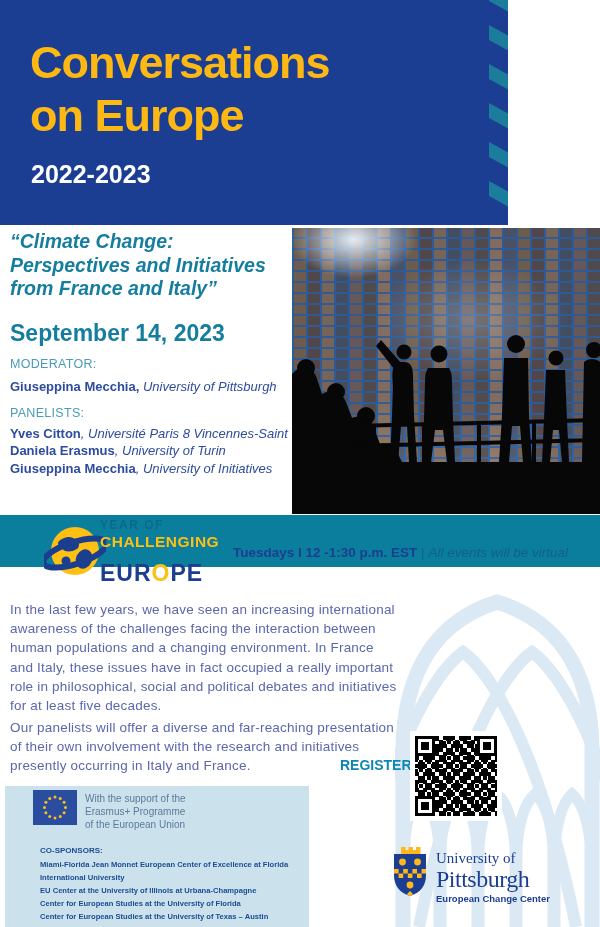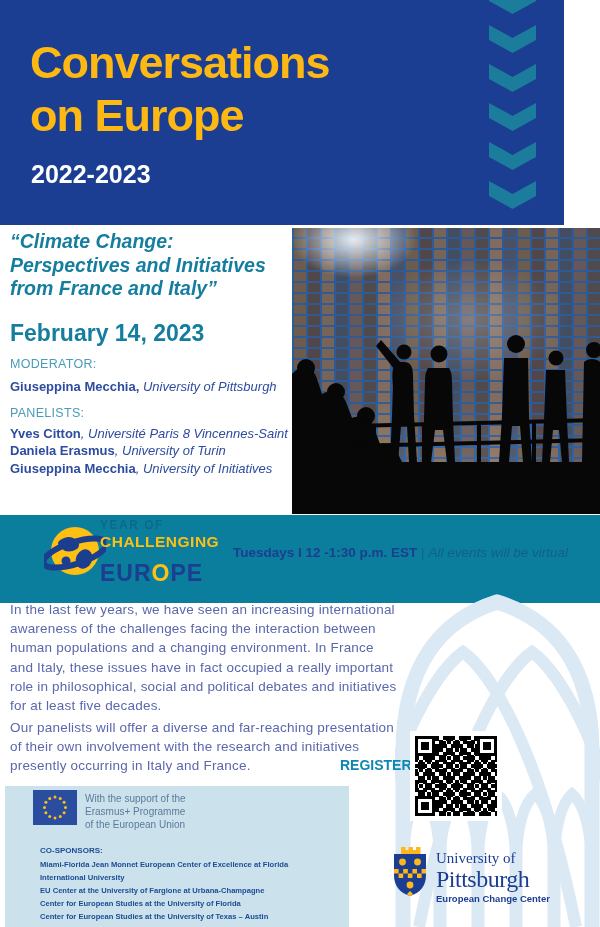--- a/index.html
+++ b/index.html
@@ -1,21 +1,21 @@
 <!DOCTYPE html>
 <html><head>
 <meta charset="utf-8">
 <style>
   * { margin:0; padding:0; box-sizing:border-box; }
   html,body { background:#ffffff; }
   body { font-family:"Liberation Sans", sans-serif; }
   .poster { position:relative; width:600px; height:927px; overflow:hidden; background:#ffffff; }
 
   
-  .banner { position:absolute; left:0; top:0; width:564px; height:225px; background:#1b3e92; overflow:hidden; }
+  .banner { position:absolute; left:0; top:0; width:508px; height:225px; background:#1b3e92; overflow:hidden; }
   .banner-title { position:absolute; left:30px; top:36px; color:#fdb813; font-weight:bold;
                   font-size:45px; line-height:53px; letter-spacing:-1px; }
   .banner-season { position:absolute; left:31px; top:160px; color:#ffffff; font-weight:bold; font-size:25px; }
   .chevrons { position:absolute; left:489px; top:-14px; display:flex; flex-direction:column; gap:11px; }
   .chevrons svg { display:block; }
 
   
   .event-title { position:absolute; left:10px; top:230px; width:280px; color:#157e9f;
                  font-weight:bold; font-style:italic; font-size:19.5px; line-height:23.5px; }
   .event-date { position:absolute; left:10px; top:320px; color:#157e9f; font-weight:bold; font-size:23px; }
@@ -36,21 +36,21 @@
       radial-gradient(150px 95px at 58% 32%, rgba(255,255,255,.22), rgba(255,255,255,0) 65%),
       radial-gradient(260px 200px at 50% 115%, rgba(0,0,25,0), rgba(0,0,25,.28) 85%),
       repeating-linear-gradient(90deg, rgba(62,125,200,.95) 0 2px, transparent 2px 14px),
       repeating-linear-gradient(0deg, rgba(62,125,200,.95) 0 2px, transparent 2px 11px),
       repeating-linear-gradient(90deg, #957f63 0 14px, #70625d 14px 28px, #a58a70 28px 42px,
         #5d6b7d 42px 56px, #8d7a70 56px 70px, #6e665f 70px 84px, #b29478 84px 98px, #667083 98px 112px);
   }
   .photo svg { position:absolute; left:0; bottom:0; }
 
   
-  .band { position:absolute; left:0; top:515px; width:600px; height:88px; background:#0b7e9e; }
+  .band { position:absolute; left:0; top:515px; width:600px; height:52px; background:#0b7e9e; }
   .planet-logo { position:absolute; left:44px; top:4px; }
   .logo-text { position:absolute; left:100px; top:4px; line-height:1; }
   .logo-yearof { font-size:12px; letter-spacing:1.5px; color:#0a6a88; font-weight:bold; }
   .logo-challenging { font-size:15.5px; font-weight:bold; letter-spacing:.5px; color:#fdc013; margin-top:3px; }
   .logo-europe { font-size:23px; font-weight:bold; letter-spacing:1px; color:#1b3e8f; margin-top:12px; }
   .logo-europe .o-yellow { color:#fdc013; }
   .schedule { position:absolute; left:233px; top:30px; font-size:13.5px; color:#1b3e8f; white-space:nowrap; }
   .schedule .sched-bold { font-weight:bold; }
   .schedule .sched-sep { color:#11608a; font-weight:normal; }
   .schedule .sched-italic { font-style:italic; color:#11608a; }
@@ -68,21 +68,21 @@
   .qr-grid { position:relative; width:82px; height:80px; background-color:#ffffff;
     background-image: repeating-conic-gradient(#000 0 25%, #fff 0 50%),
                       repeating-conic-gradient(#000 0 25%, #fff 0 50%);
     background-size: 8px 8px, 14px 14px; background-position: 0 0, 3px 5px;
     background-blend-mode: multiply; }
   .finder { position:absolute; width:20px; height:20px; border:3px solid #000; background:#fff; }
   .finder span { position:absolute; left:3px; top:3px; width:8px; height:8px; background:#000; display:block; }
   .finder.tl { left:0; top:0; } .finder.tr { right:0; top:0; } .finder.bl { left:0; bottom:0; }
 
   
-  .eu-box { position:absolute; left:5px; top:786px; width:344px; height:141px; background:#cbe2ec; }
+  .eu-box { position:absolute; left:5px; top:786px; width:304px; height:141px; background:#cbe2ec; }
   .eu-flag { position:absolute; left:28px; top:4px; }
   .erasmus { position:absolute; left:80px; top:6px; color:#5c7a9b; font-size:10px; line-height:13px; }
   .cosponsors-label { position:absolute; left:35px; top:60px; color:#1d4c94; font-weight:bold; font-size:8px; }
   .cosponsors { position:absolute; left:35px; top:72px; color:#1d4c94; font-weight:bold;
                 font-size:7.6px; line-height:13px; width:262px; }
 
   
   .pitt-shield { position:absolute; left:388px; top:845px; }
   .pitt-wordmark { position:absolute; left:436px; top:851px; color:#1b3e92; font-family:"Liberation Serif", serif; line-height:1; }
   .pitt-line1 { font-size:15px; }
@@ -121,21 +121,21 @@
           <polygon points="0,0 23.5,13 47,0 47,15 23.5,28 0,15" fill="#1c7c9c"></polygon>
         </svg>
     </div>
   </header>
 
   <div class="event-title">
     <div>“Climate Change:</div>
     <div>Perspectives and Initiatives</div>
     <div>from France and Italy”</div>
   </div>
-  <div class="event-date">February 14, 2023</div>
+  <div class="event-date">September 14, 2023</div>
 
   <div class="role-label moderator-label">MODERATOR:</div>
   <div class="person-line moderator-line">
     <span class="person-name">Giuseppina Mecchia,</span><span class="person-affil"> University of Pittsburgh</span>
   </div>
 
   <div class="role-label panelists-label">PANELISTS:</div>
   <div class="panelist-list">
     <div><span class="person-name">Yves Citton</span><span class="person-affil">, Université Paris 8 Vincennes-Saint Denis</span></div>
     <div><span class="person-name">Daniela Erasmus</span><span class="person-affil">, University of Turin</span></div>
@@ -245,21 +245,21 @@
       </g>
     </svg>
     <div class="erasmus">
       <div>With the support of the</div>
       <div>Erasmus+ Programme</div>
       <div>of the European Union</div>
     </div>
     <div class="cosponsors-label">CO-SPONSORS:</div>
     <div class="cosponsors">
       <div>Miami-Florida Jean Monnet European Center of Excellence at Florida International University</div>
-      <div>EU Center at the University of Fargione at Urbana-Champagne</div>
+      <div>EU Center at the University of Illinois at Urbana-Champagne</div>
       <div>Center for European Studies at the University of Florida</div>
       <div>Center for European Studies at the University of Texas – Austin</div>
       <div>Center for European and Transatlantic Studies at the Georgia Institute of Technology</div>
     </div>
   </div>
 
   <svg class="pitt-shield" width="44" height="52" viewBox="0 0 44 52">
     <path d="M13,9 V2 h4.5 v3 h3 V2 h4.5 v3 h3 V2 h4.5 v7 Z" fill="#ffb81c"></path>
     <path id="shield" d="M6,9 H38 V30 Q38,46 22,51 Q6,46 6,30 Z" fill="#1b3e92"></path>
     <clipPath id="shieldClip">

